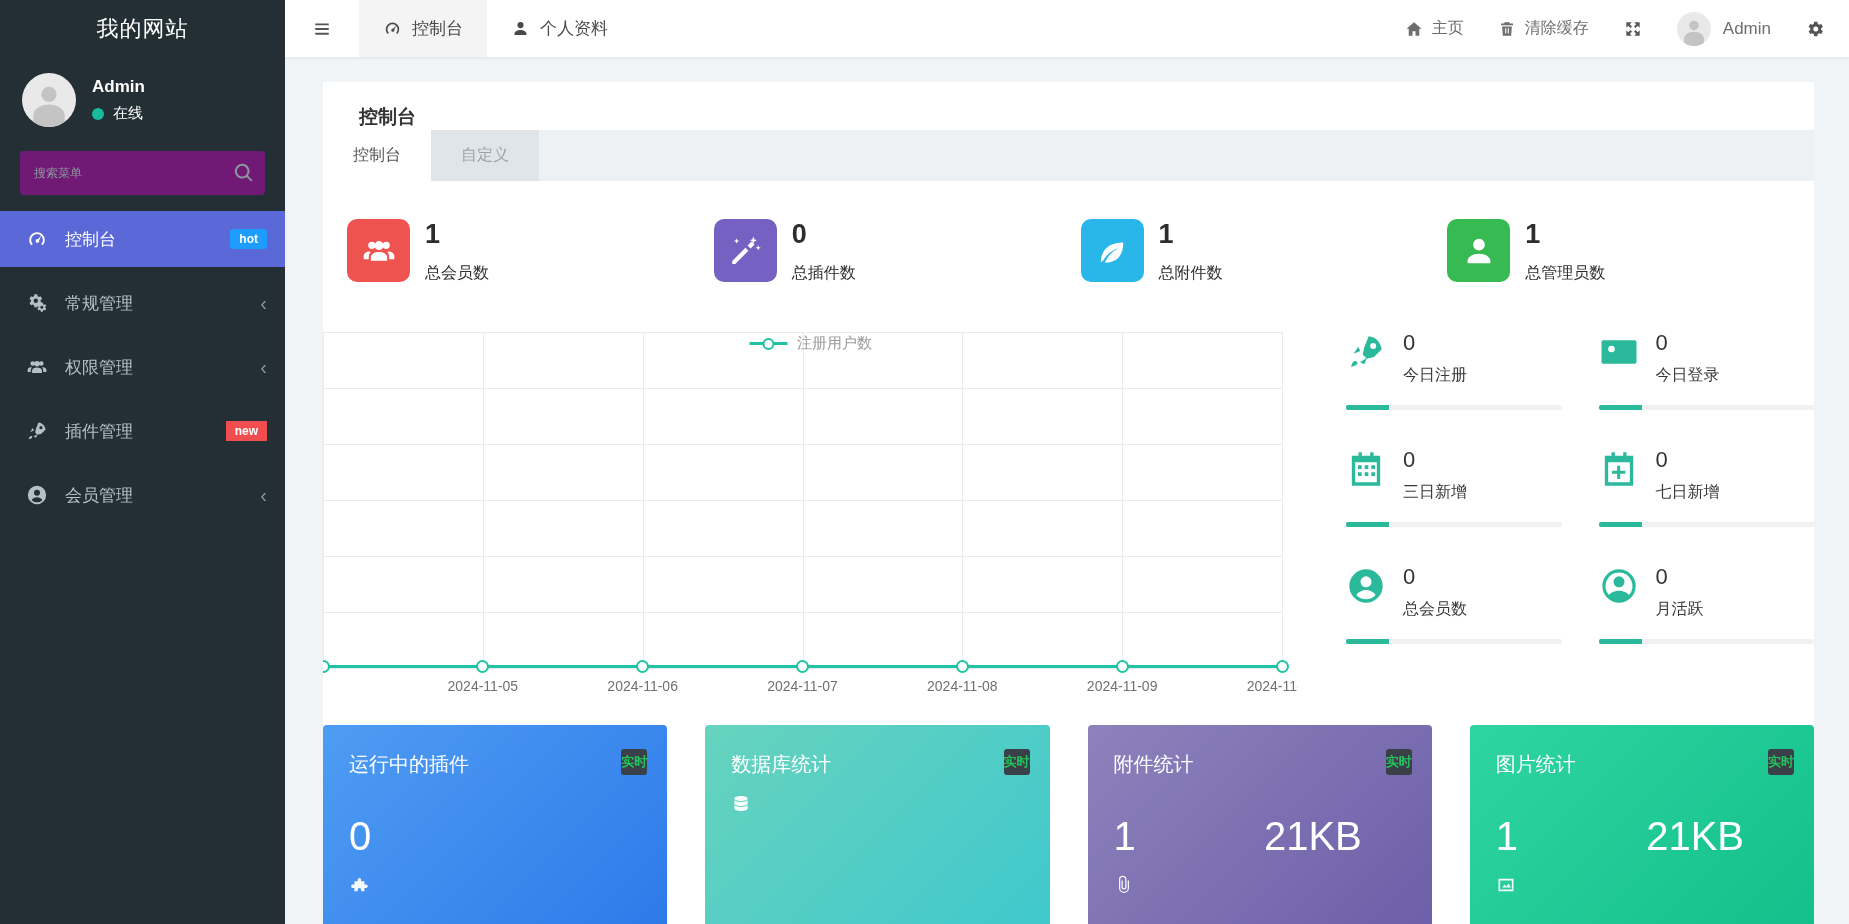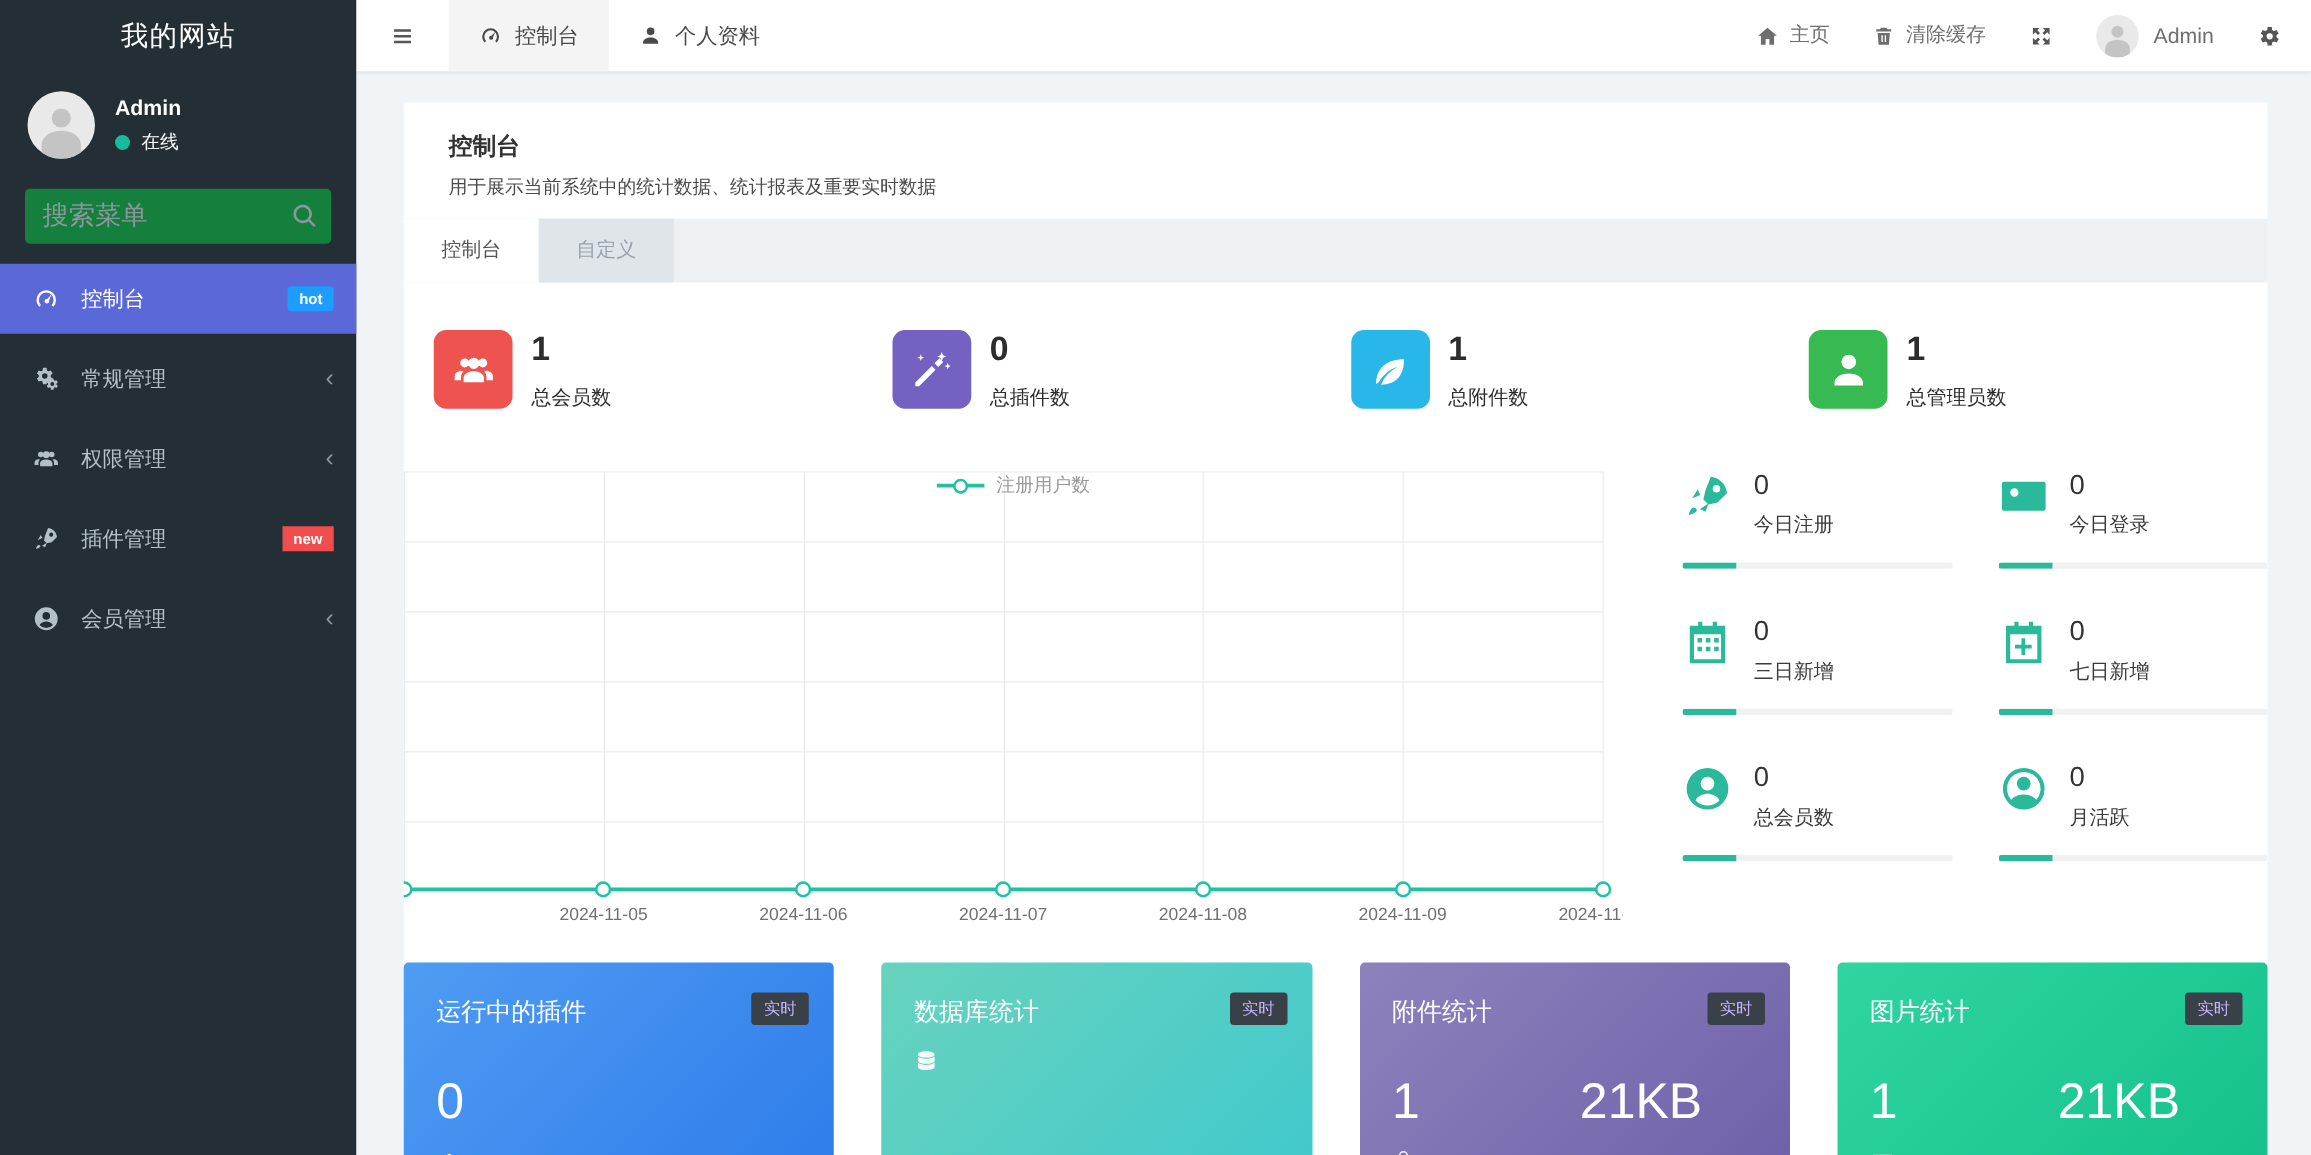--- a/index.html
+++ b/index.html
@@ -10,22 +10,22 @@
   
   .sidebar { position:absolute; left:0; top:0; width:285px; height:924px; background:#232f34; z-index:10; }
   .brand { height:57px; display:flex; align-items:center; justify-content:center;
     color:#fff; font-size:22px; letter-spacing:1px; }
   .user-panel { display:flex; align-items:center; gap:16px; padding:16px 22px 16px 22px; }
   .avatar-lg { width:54px; height:54px; border-radius:50%; background:#e9e9e9; overflow:hidden; flex:none; color:#c4c4c4; }
   .user-name { color:#fff; font-weight:bold; font-size:17px; }
   .user-status { display:flex; align-items:center; gap:9px; color:#fff; font-size:15px; margin-top:7px; }
   .dot { width:12px; height:12px; border-radius:50%; background:#18bc9c; }
   .search-wrap { margin:8px 20px 16px; position:relative; }
-  .search-input { width:100%; height:44px; background:#15803d; border:none; border-radius:4px;
-    color:#cfd8dc; font-size:21px; padding:0 42px 0 14px; outline:none; }
+  .search-input { width:100%; height:44px; background:#701a75; border:none; border-radius:4px;
+    color:#cfd8dc; font-size:12px; padding:0 42px 0 14px; outline:none; }
   .search-input::placeholder { color:#8b979c; }
   .search-btn { position:absolute; right:10px; top:11px; width:22px; height:22px; color:#8b979c; cursor:pointer; }
   .menu-item { height:56px; margin-bottom:8px; display:flex; align-items:center; gap:17px;
     padding:0 18px 0 26px; color:#b3c0c6; font-size:17px; cursor:pointer; }
   .menu-item.active { background:#5a69d7; color:#fff; }
   .menu-item .icon { width:22px; height:22px; flex:none; }
   .menu-label { flex:1; }
   .badge { color:#fff; font-size:12px; font-weight:bold; padding:3px 9px; border-radius:3px; }
   .badge.pill { border-radius:0; }
   .chevron { color:#8a969c; font-size:20px; line-height:1; }
@@ -90,22 +90,22 @@
   .mini-icon { width:40px; height:40px; color:#2ab99a; flex:none; }
   .mini-val { font-size:22px; color:#333; line-height:1; }
   .mini-label { font-size:16px; color:#3a3a3a; margin-top:11px; }
   .mini-bar { margin-top:19px; height:5px; background:#f1f1f1; border-radius:2px; overflow:hidden; }
   .mini-fill { width:20%; height:100%; background:#2ab99a; }
 
   
   .cards { display:flex; gap:38px; margin-top:25px; }
   .card { flex:1; height:210px; border-radius:4px; position:relative; padding:26px 26px; color:#fff; }
   .card-title { font-size:20px; }
-  .card-badge { position:absolute; right:20px; top:24px; background:#3a4047; color:#c4b5fd;
-    font-size:13px; font-weight:normal; padding:4px 10px; border-radius:3px; }
+  .card-badge { position:absolute; right:20px; top:24px; background:#3a4047; color:#22c55e;
+    font-size:13px; font-weight:bold; padding:4px 0; border-radius:3px; }
   .card-vals { display:flex; justify-content:space-between; align-items:flex-end;
     margin-top:36px; padding-right:44px; font-size:40px; font-weight:normal; }
   .card-foot { margin-top:16px; width:20px; height:20px; opacity:.95; }
 </style>
 </head>
 <body>
 
 <div class="sidebar">
   <div class="brand">我的网站</div>
   <div class="user-panel">
@@ -239,21 +239,20 @@
       <svg viewBox="0 0 24 24" fill="currentColor">
           <path d="M19.4 13c.05-.33.08-.66.08-1s-.03-.67-.08-1l2.1-1.65-2-3.46-2.5 1a7 7 0 0 0-1.73-1L14.9 3.2h-4l-.37 2.68a7 7 0 0 0-1.73 1l-2.5-1-2 3.46L6.4 11c-.05.33-.08.66-.08 1s.03.67.08 1l-2.1 1.65 2 3.46 2.5-1a7 7 0 0 0 1.73 1l.37 2.68h4l.37-2.68a7 7 0 0 0 1.73-1l2.5 1 2-3.46zm-6.5 2a3 3 0 1 1 0-6 3 3 0 0 1 0 6z"></path>
         </svg>
     </span>
   </div>
 </div>
 
 <div class="main">
   <div class="panel-head">
     <div class="page-title">控制台</div>
-    <div class="page-sub">用于展示当前系统中的统计数据、统计报表及重要实时数据</div>
   </div>
   <div class="tabstrip">
       <div class="ptab active"><span>控制台</span></div>
       <div class="ptab inactive"><span>自定义</span></div>
     </div>
 
   <div class="panel-body">
     <div class="stats-row">
         <div class="stat">
           <div class="stat-icon" style="background:#ef5350">

